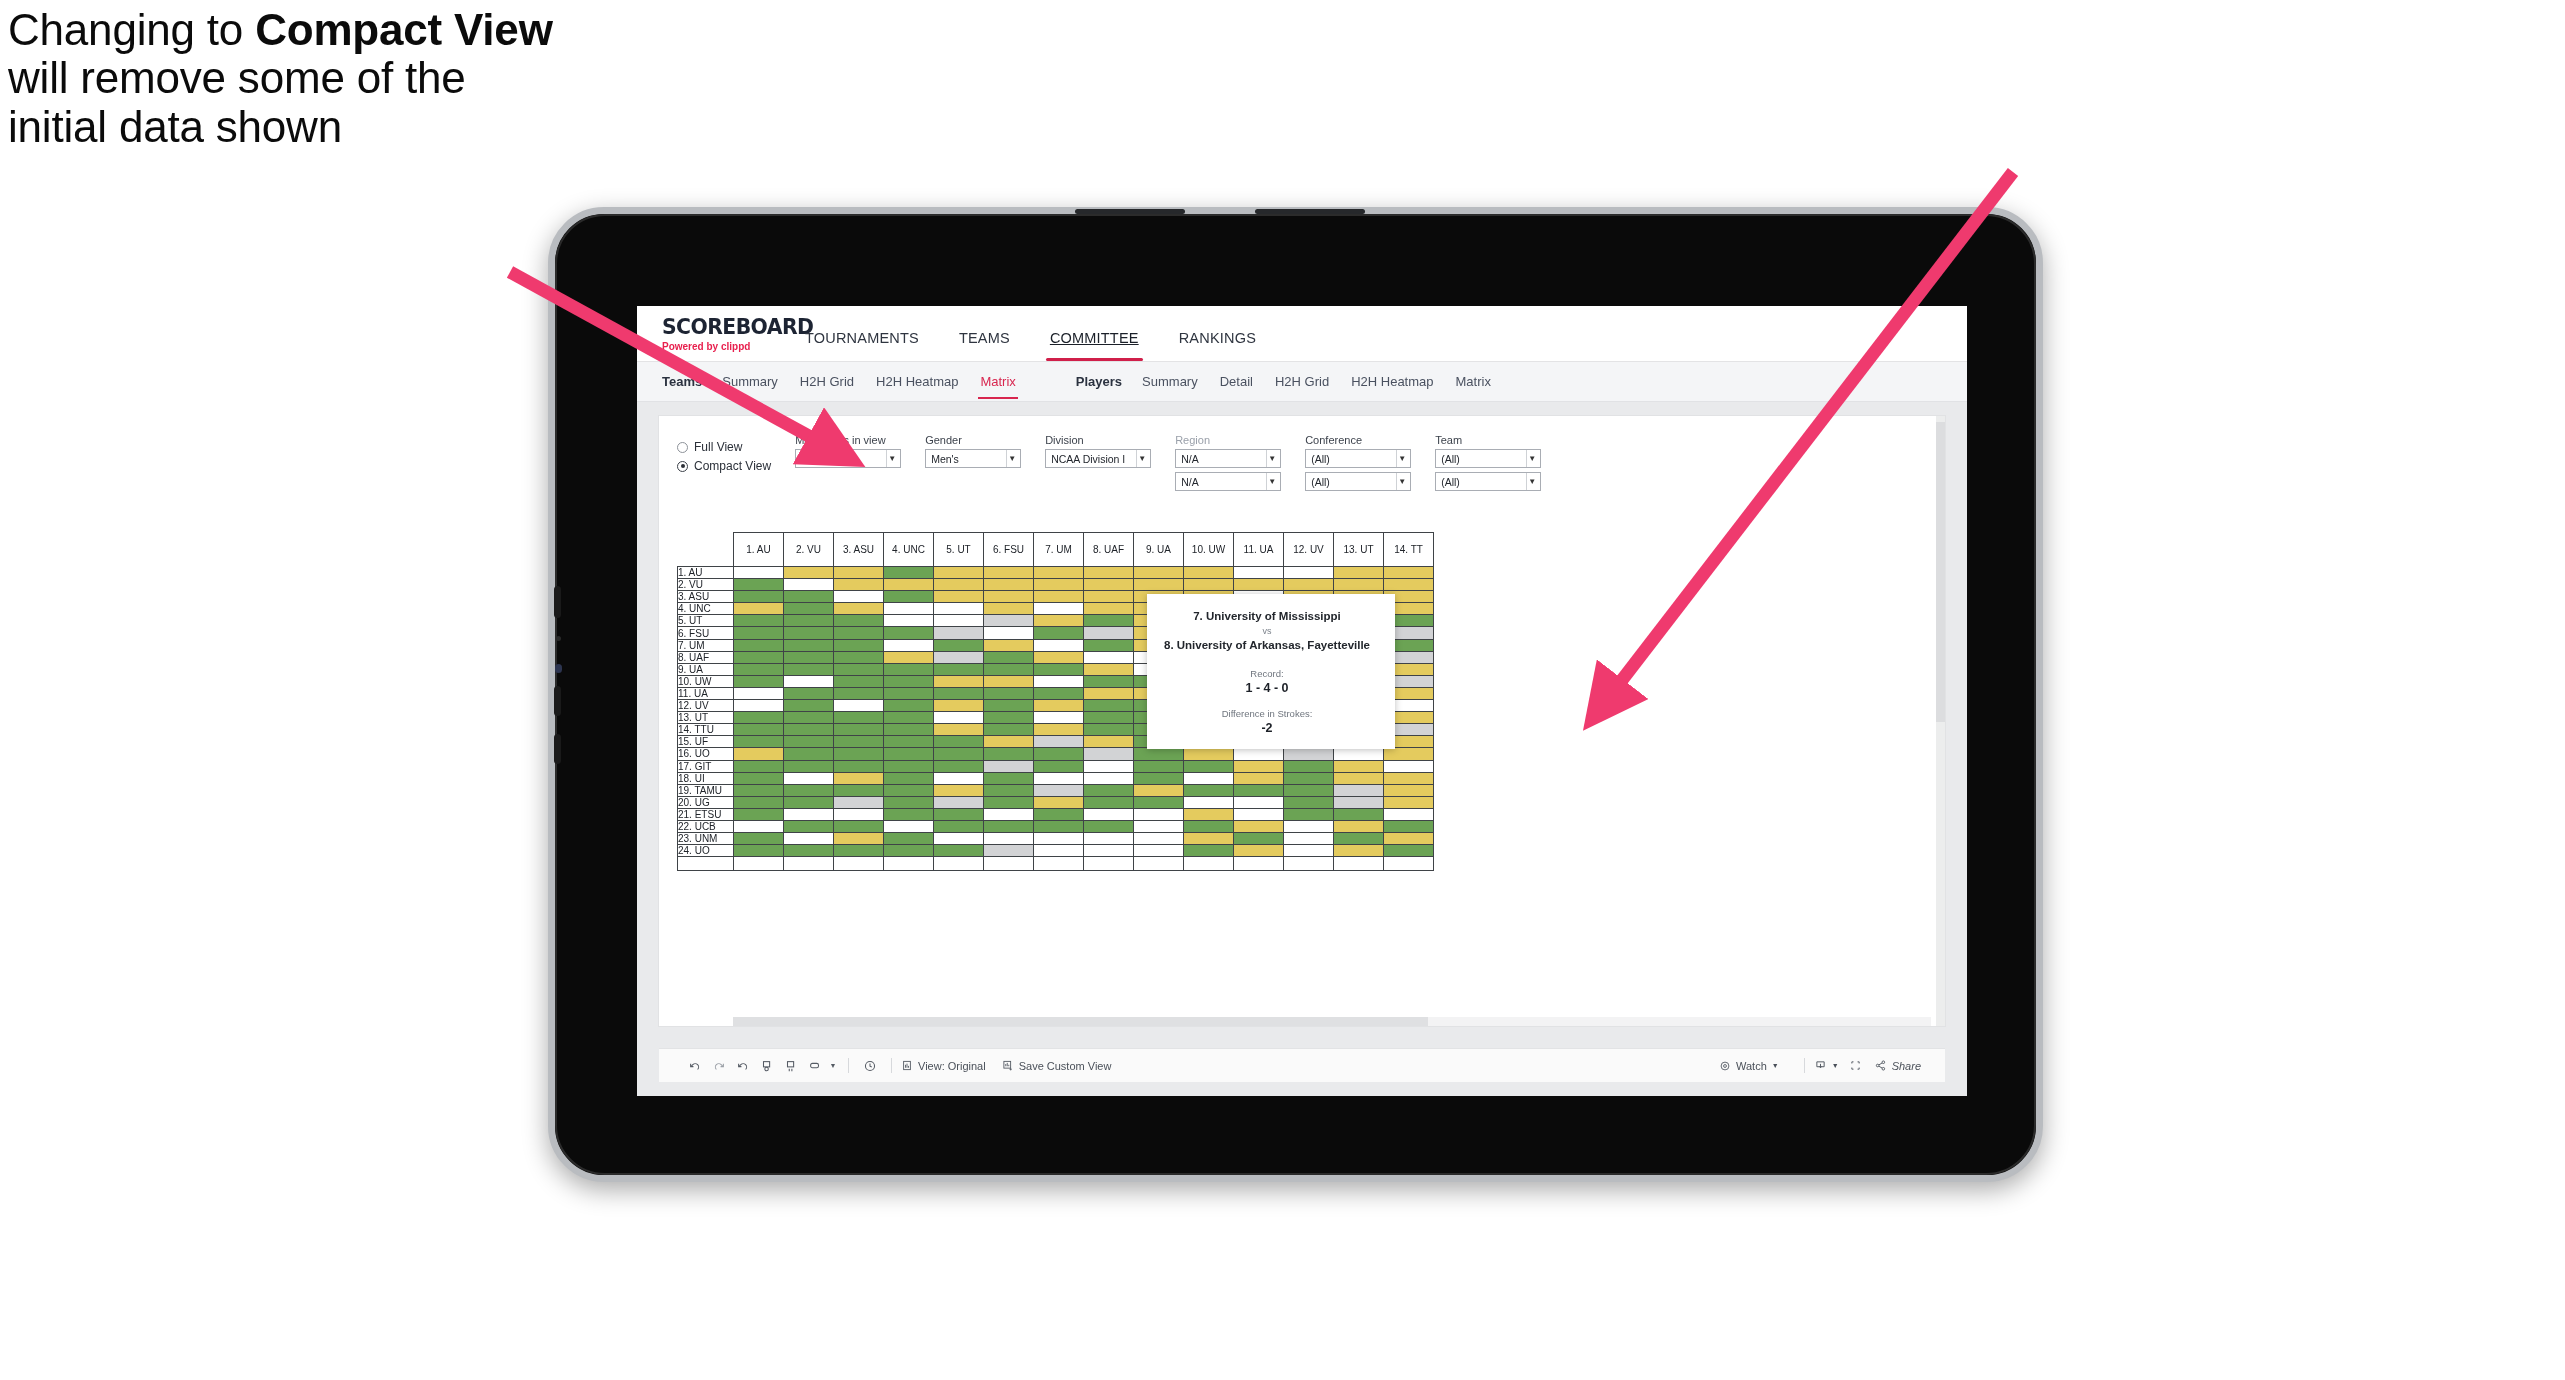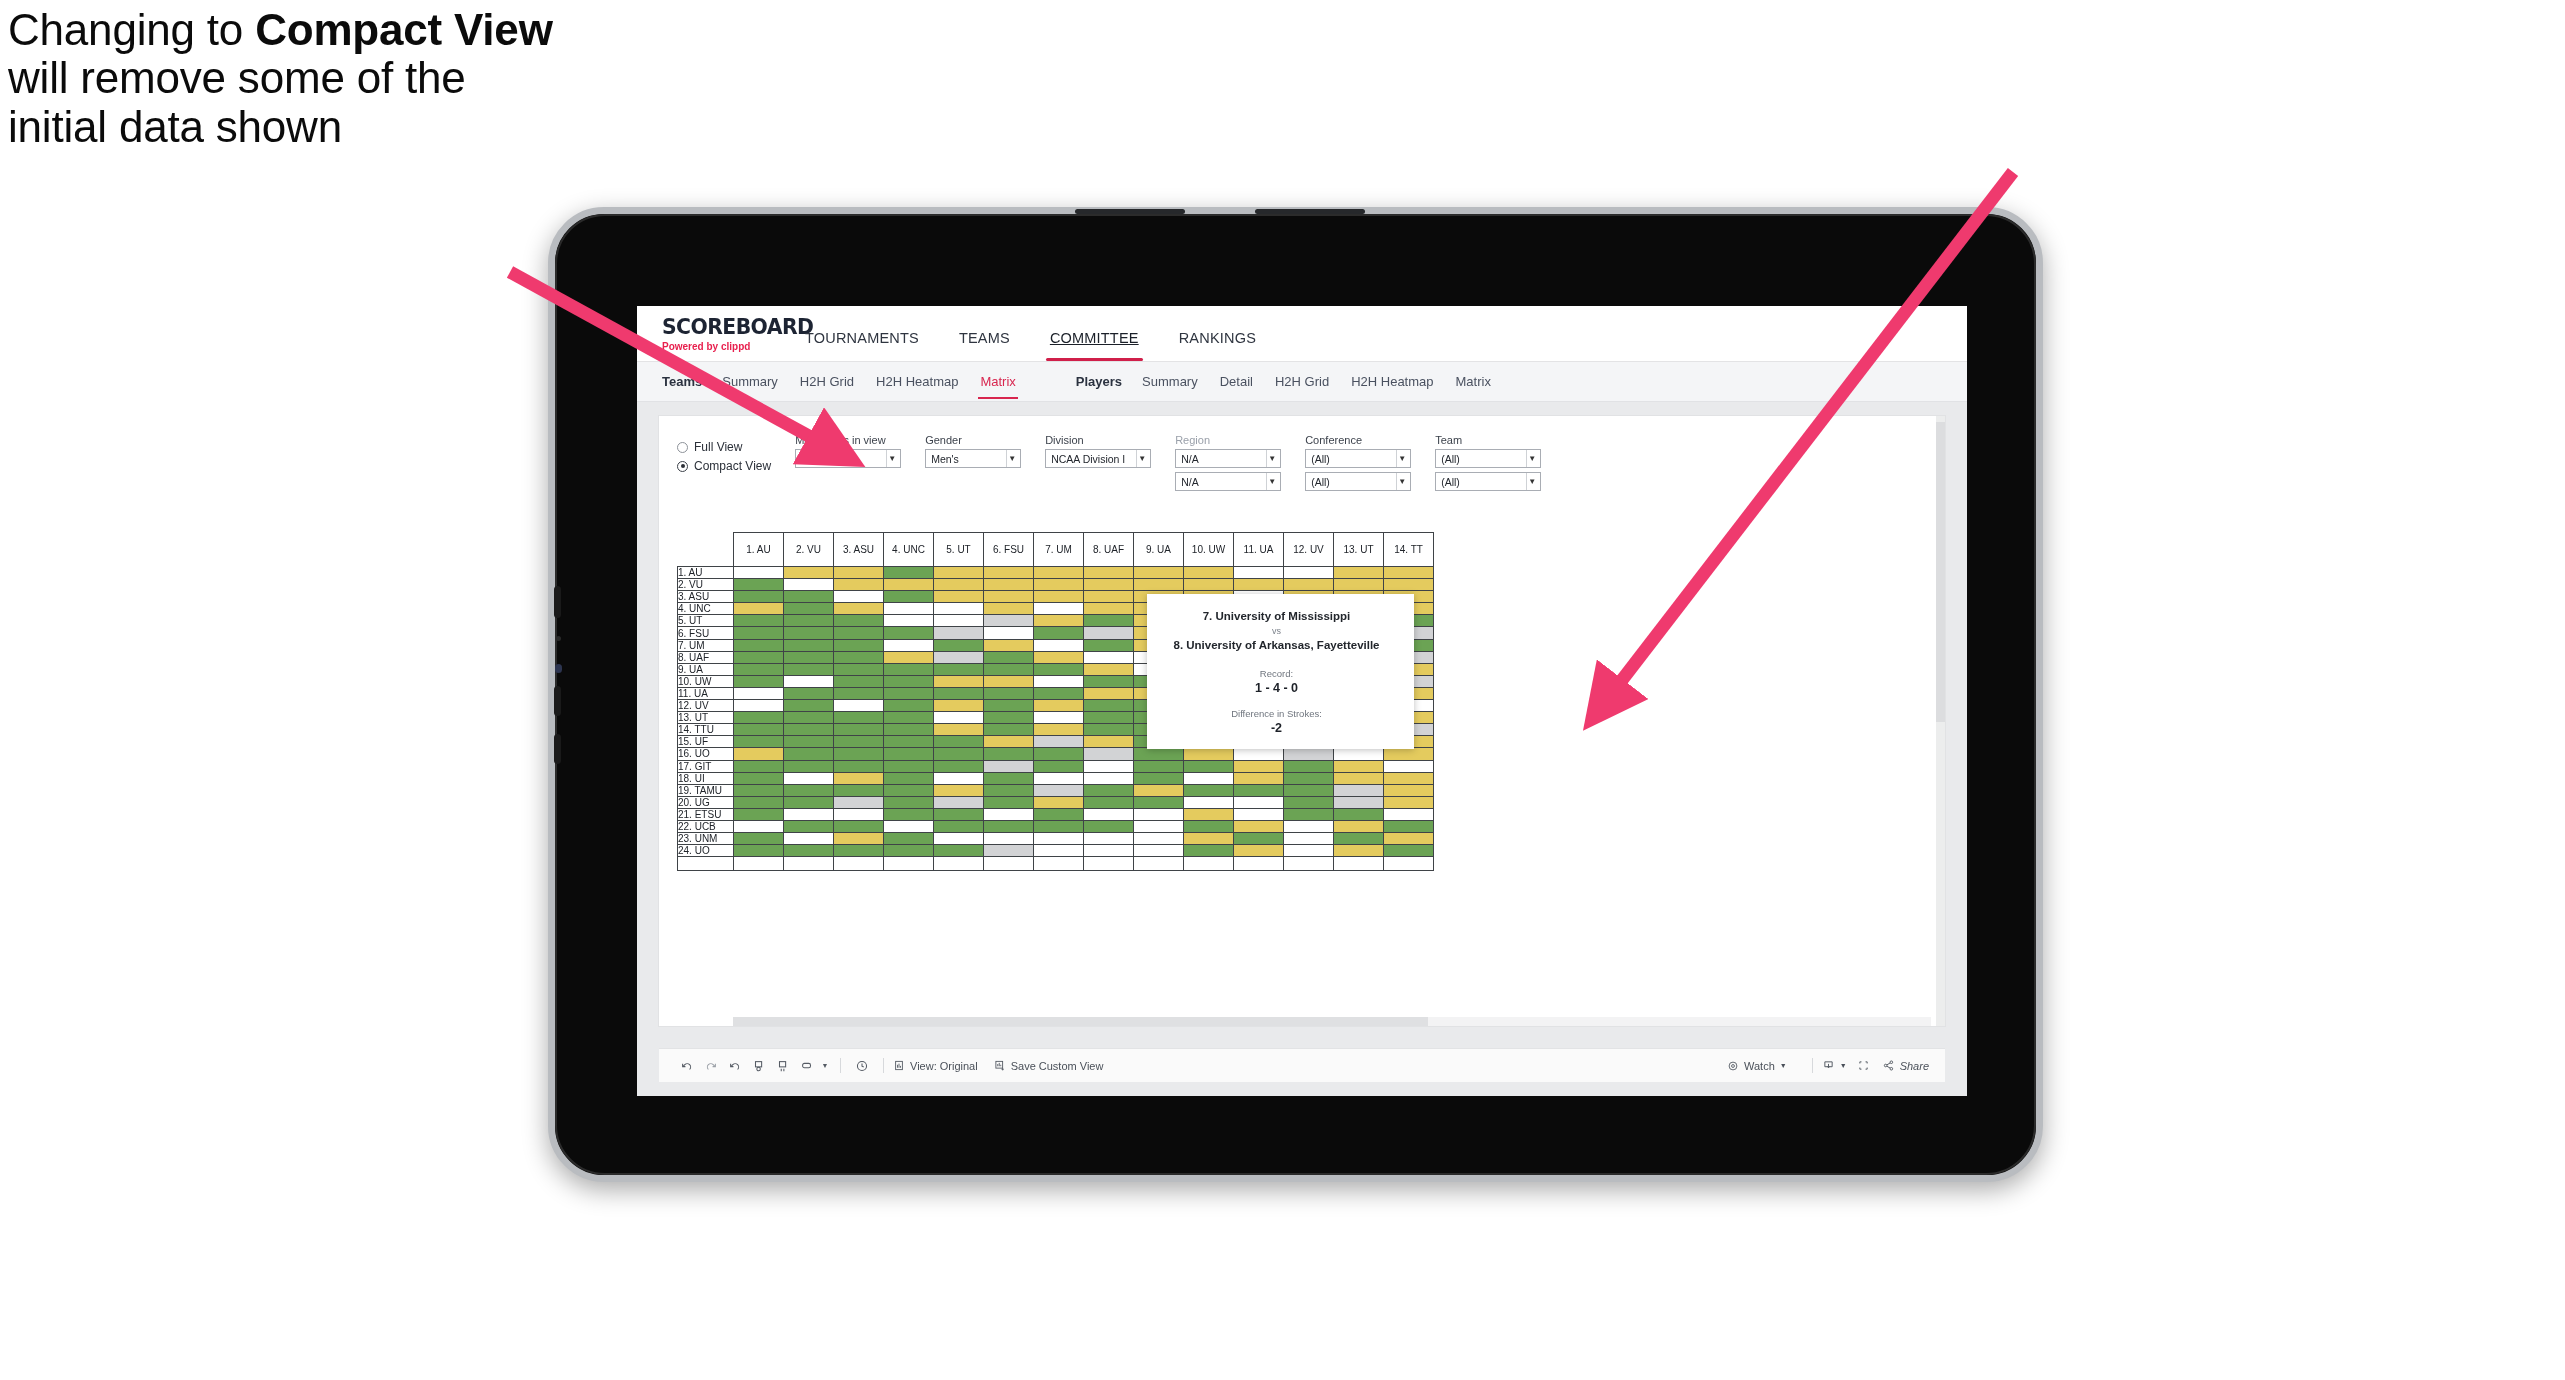--- a/index.html
+++ b/index.html
@@ -111,32 +111,32 @@
   tr.headrow th { border-left: 1px solid #3f4347; border-right: 1px solid #3f4347; }
   tr.lastrow td { height: 14px; background: #fff; }
 
   
   #vbar { position: absolute; right: 0; top: 0; width: 9px; height: 100%; background: #eceded; }
   #vthumb { position: absolute; left: 0; top: 6px; width: 9px; height: 300px; background: #dcdddf; }
   #hbar-track { position: absolute; left: 74px; bottom: 0; right: 14px; height: 9px; background: #f3f3f4; }
   #hthumb { position: absolute; left: 0; top: 0; width: 58%; height: 9px; background: #dfe0e2; }
 
   
-  #tooltip { position: absolute; left: 488px; top: 178px; width: 267px; background: #fff;
+  #tooltip { position: absolute; left: 488px; top: 178px; width: 248px; background: #fff;
              box-shadow: 0 1px 7px rgba(0,0,0,.26); padding: 14px 16px 14px 8px; z-index: 9;
              text-align: center; font-family: "Liberation Sans", sans-serif; }
   #tooltip .t1 { font-size: 11.5px; font-weight: 600; color: #22262c; line-height: 1.5; }
   #tooltip .vs { font-size: 9px; color: #7d838c; margin: 1px 0; }
   #tooltip .lbl { font-size: 9.5px; color: #6f757e; margin-top: 13px; }
   #tooltip .val { font-size: 12.5px; font-weight: 700; color: #1d2128; margin-top: 2px; }
 
   
   #tbar { position: absolute; left: 22px; right: 22px; bottom: 14px; height: 34px;
           background: #fafafa; border-top: 1px solid #e2e3e5;
-          display: flex; align-items: center; padding: 0 16px; font-size: 11px; color: #4a5059; }
+          display: flex; align-items: center; padding: 0 24px; font-size: 11px; color: #4a5059; }
   #tbar .ic { width: 24px; height: 22px; display: flex; align-items: center; justify-content: center;
               cursor: pointer; color: #555b64; }
   #tbar .sep { width: 1px; height: 15px; background: #d7d9dc; margin: 0 9px; }
   #tbar .item { display: flex; align-items: center; gap: 5px; cursor: pointer; margin-right: 16px; }
   #tbar .sp { flex: 1; }
   svg { display: block; }
 </style>
 </head>
 <body>
 

